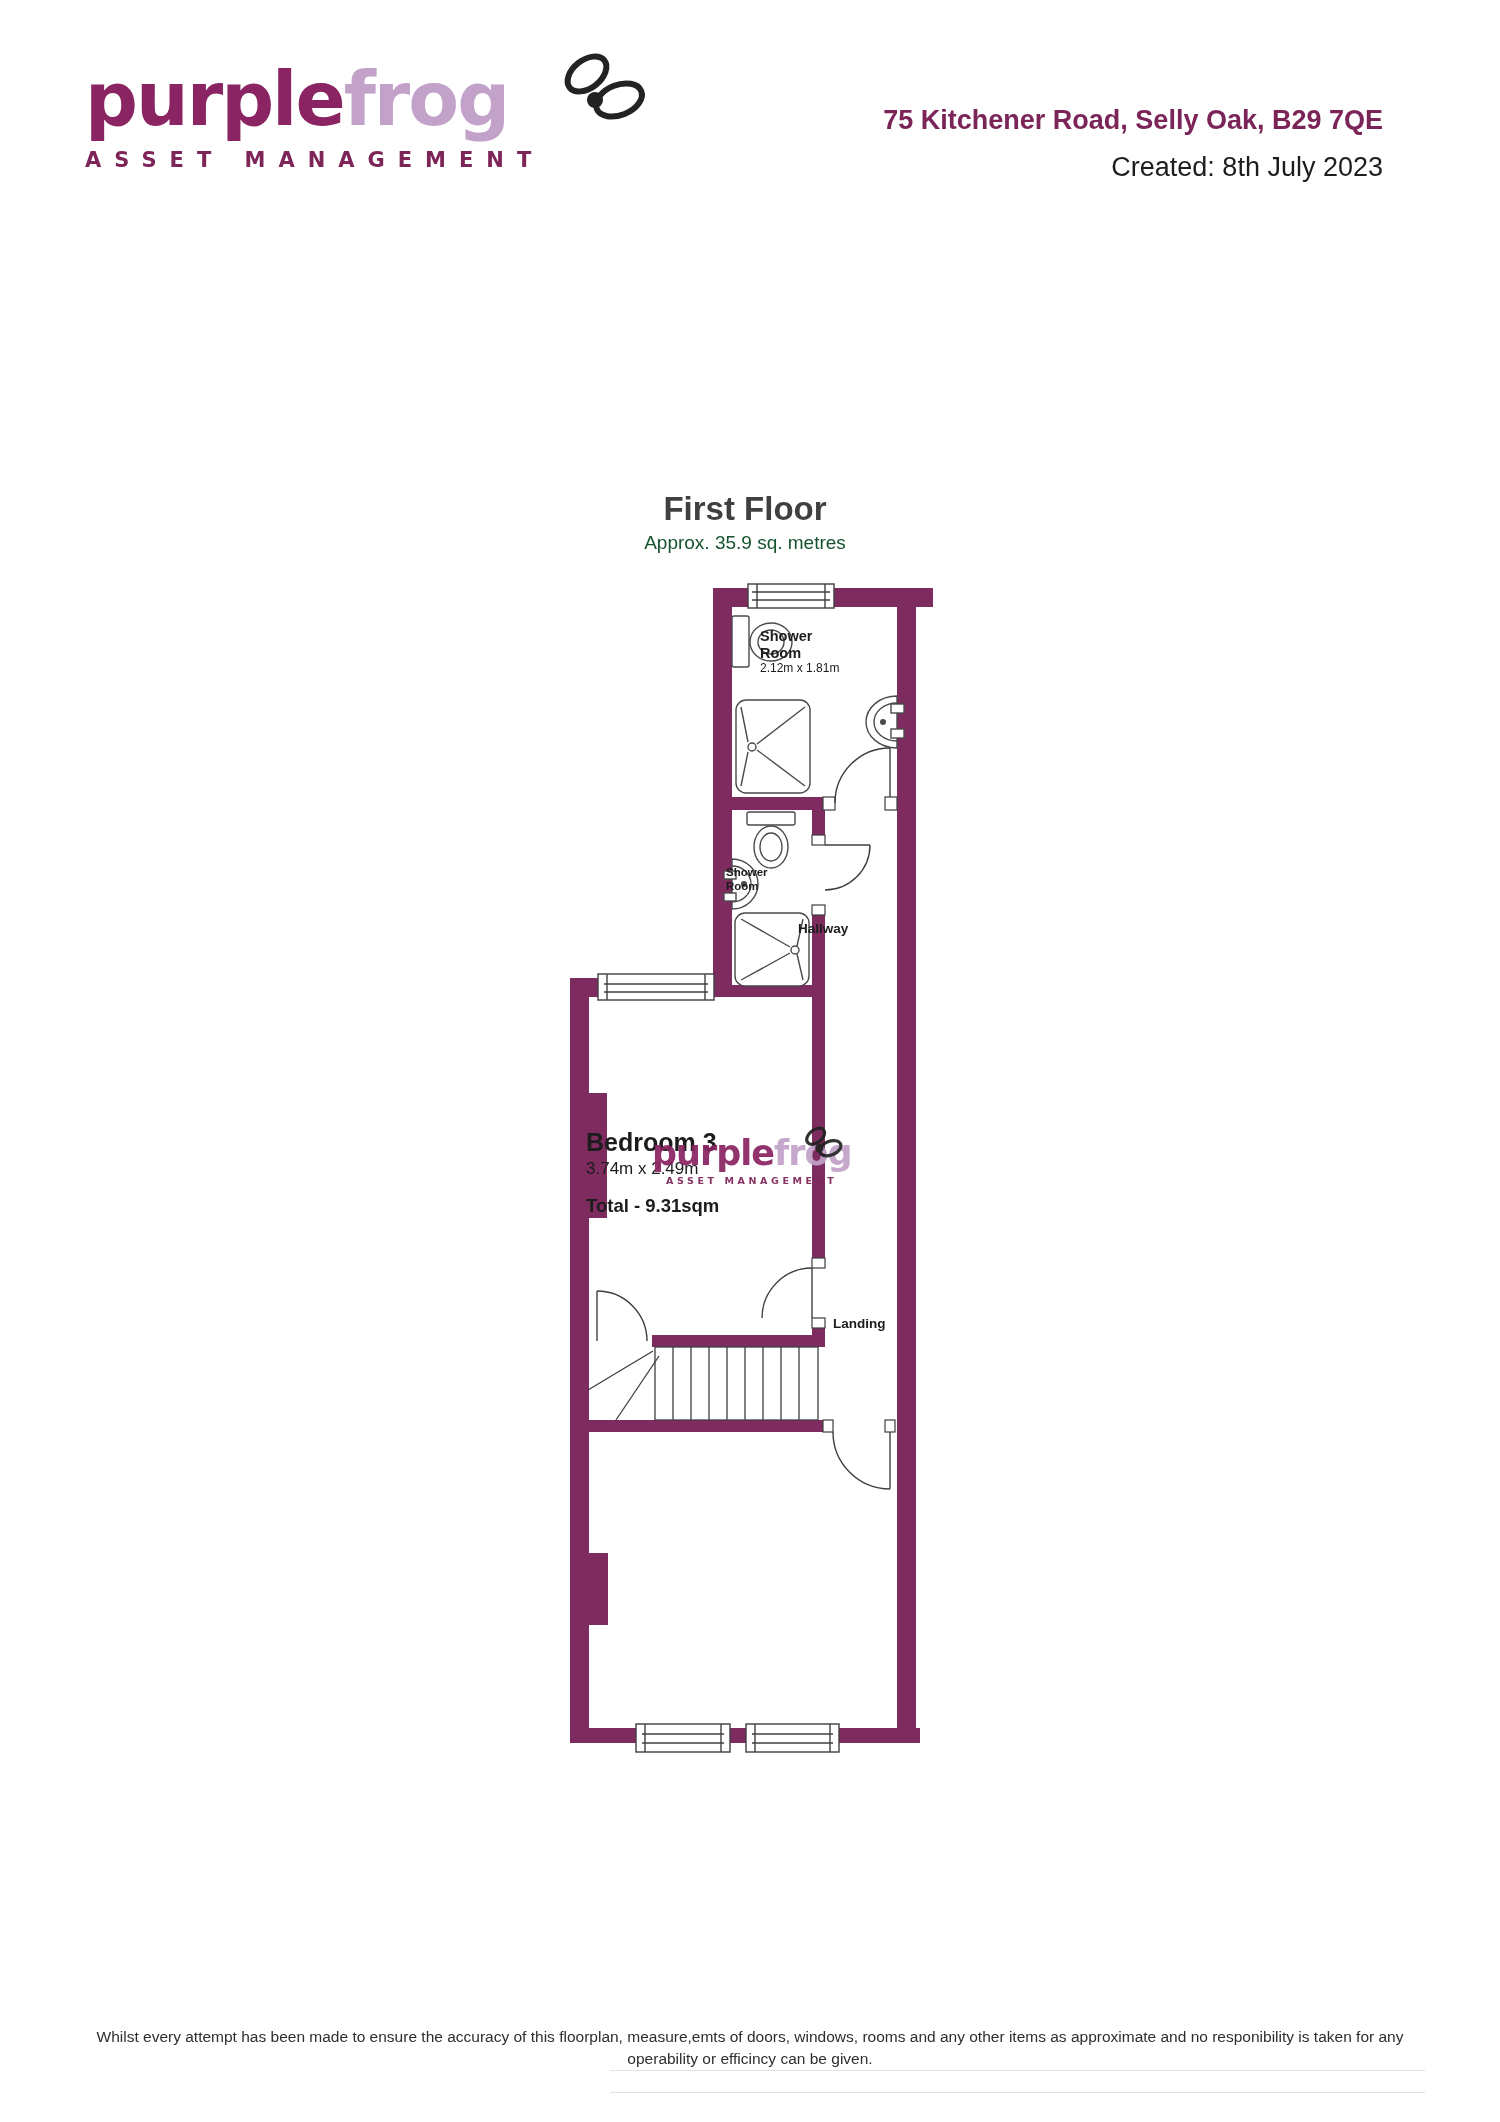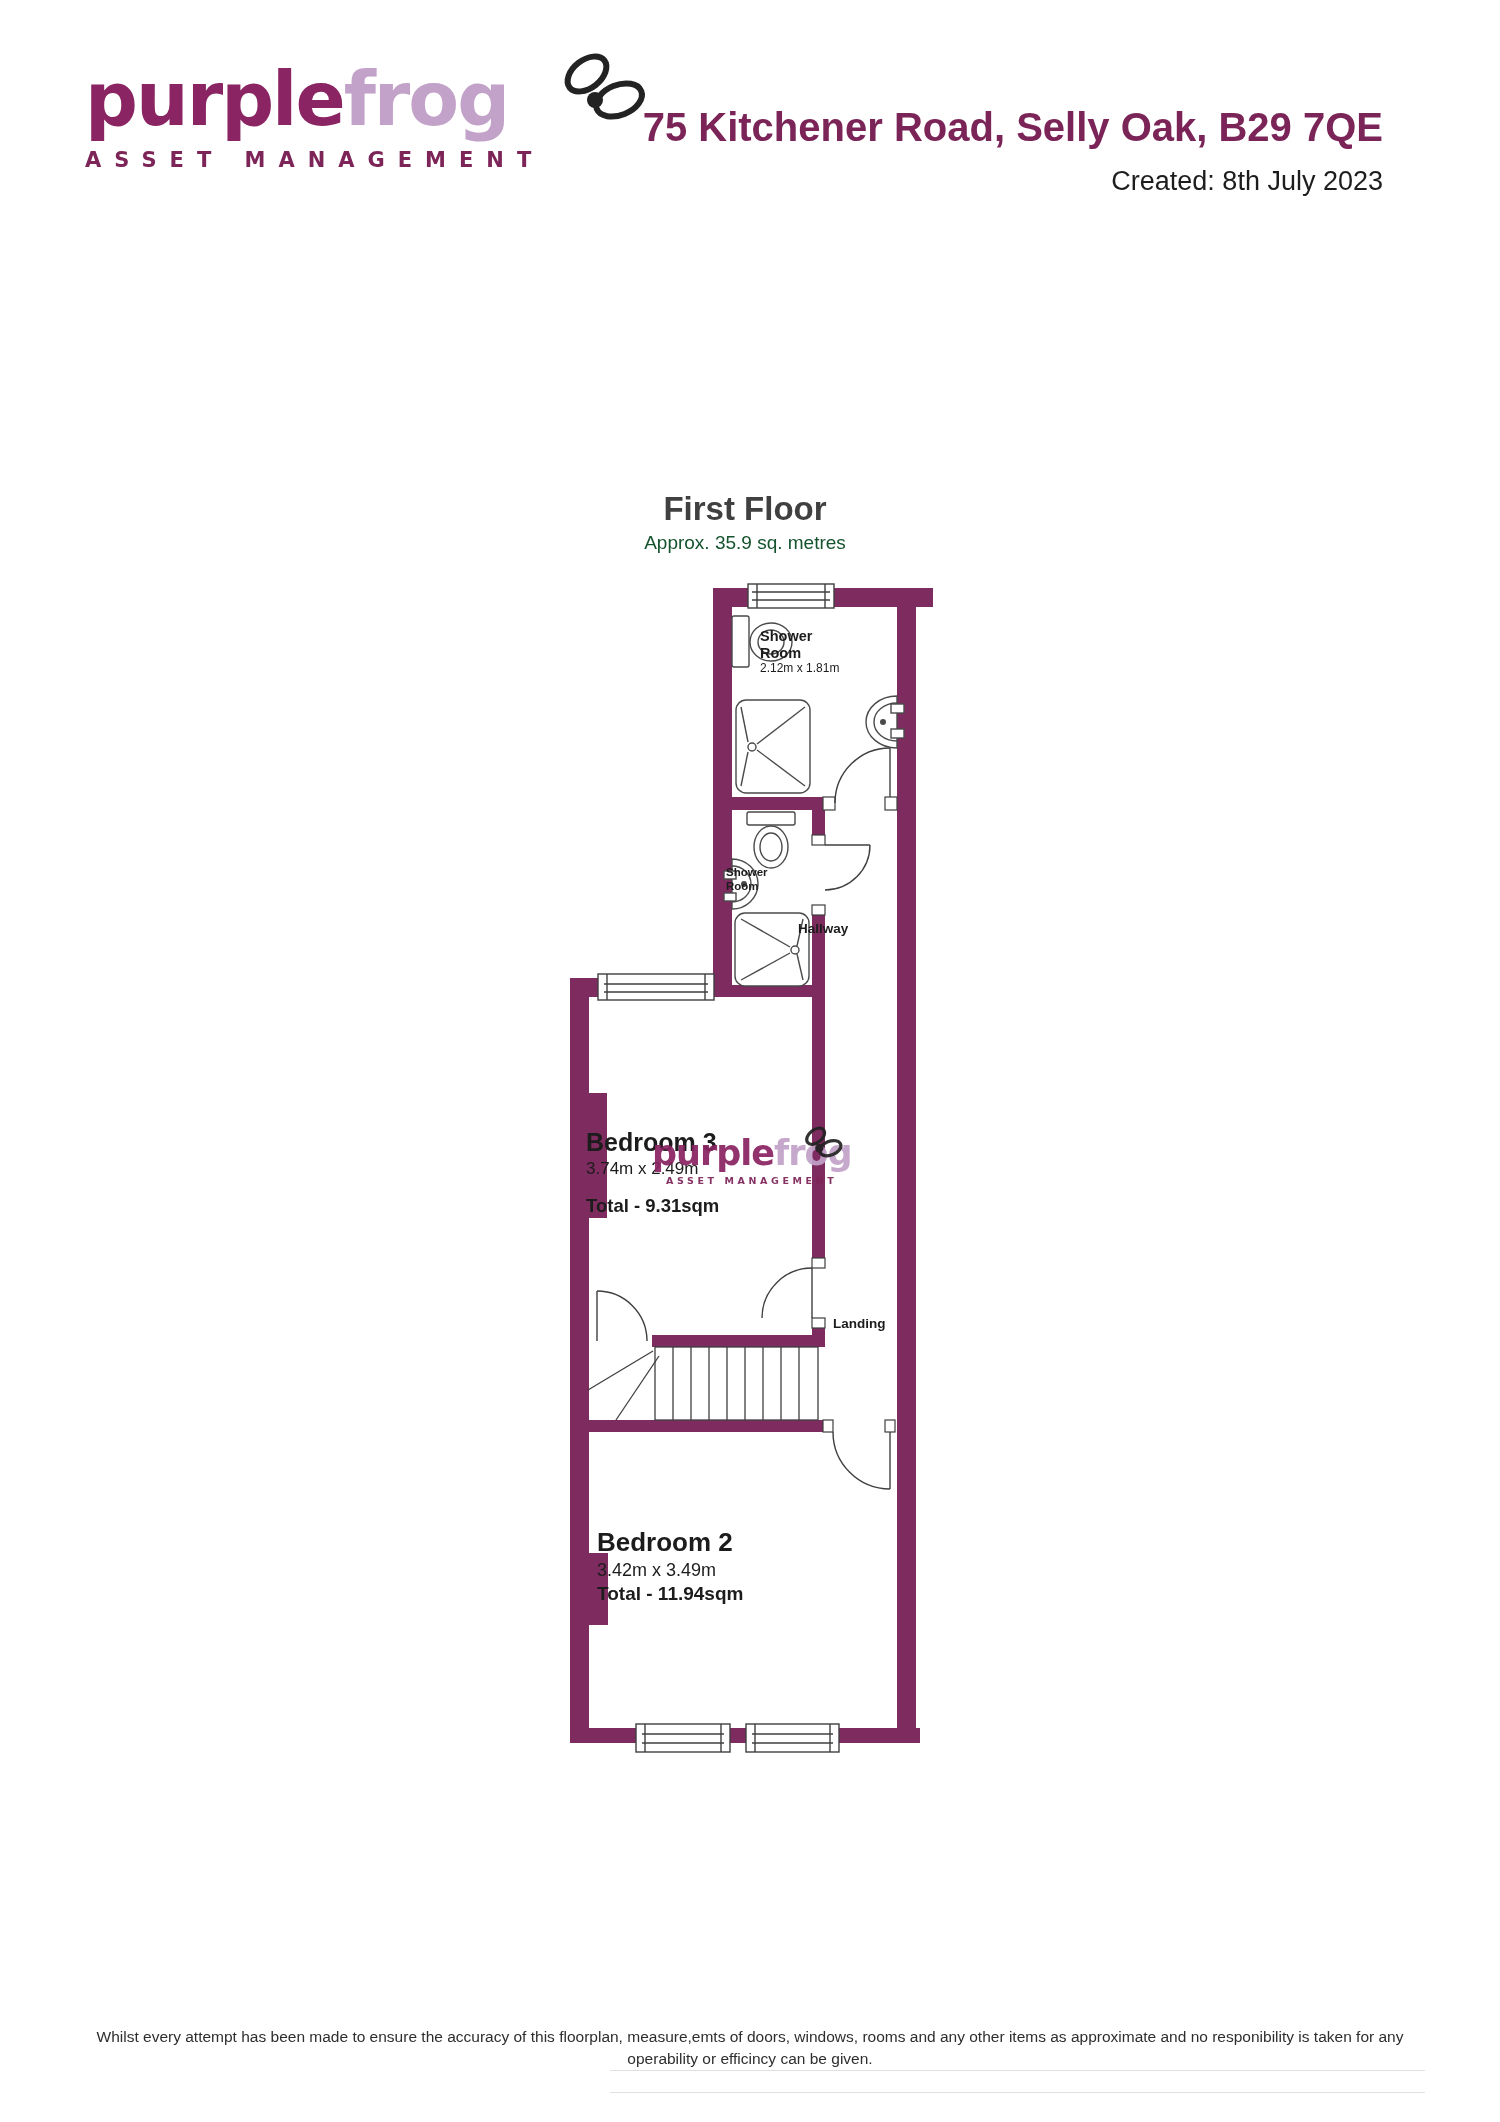--- a/index.html
+++ b/index.html
@@ -10,21 +10,21 @@
   .logo{position:absolute;left:85px;top:62px;}
   .logo-word{font-family:"DejaVu Sans",sans-serif;font-weight:bold;font-size:74px;
              letter-spacing:-2px;line-height:1;}
   .logo-purple{color:#8a2462;}
   .logo-frog{color:#c2a2c9;}
   .logo-tagline{font-family:"DejaVu Sans",sans-serif;font-weight:bold;font-size:21px;
                 letter-spacing:13px;color:#7d2458;margin-top:12px;}
   .logo-eyes{position:absolute;left:468px;top:-14px;}
 
   .addr-block{position:absolute;right:45px;top:105px;text-align:right;}
-  .addr{font-size:40px;font-weight:bold;color:#7b2458;letter-spacing:0px;}
+  .addr{font-size:27px;font-weight:bold;color:#7b2458;letter-spacing:0px;}
   .created{font-size:27px;color:#1d1d1d;margin-top:16px;font-weight:normal;}
 
   
   .plan-title{position:absolute;left:570px;top:490px;width:350px;text-align:center;}
   .plan-title .t1{font-size:33px;font-weight:bold;color:#404040;}
   .plan-title .t2{font-size:19px;color:#14532d;margin-top:4px;}
 
   
   .room-label{position:absolute;text-align:left;color:#1c1c1c;}
   .sr1{left:760px;top:628px;width:160px;font-size:14.5px;font-weight:bold;line-height:1.15;}
@@ -220,25 +220,20 @@
   <div class="room-label hallway">Hallway</div>
 
   <div class="room-label bed3">
     <div class="name">Bedroom 3</div>
     <div class="dims">3.74m x 2.49m</div>
     <div class="total">Total - 9.31sqm</div>
   </div>
 
   <div class="room-label landing">Landing</div>
 
-  <div class="room-label bed2">
-    <div class="name">Bedroom 2</div>
-    <div class="dims">3.42m x 3.49m</div>
-    <div class="total">Total - 11.94sqm</div>
-  </div>
 
   <div class="watermark">
     <span class="wm-word logo-purple">purple</span><span class="wm-word logo-frog">frog</span>
     <div class="wm-tagline">ASSET MANAGEMENT</div>
     <svg class="wm-eyes" width="46" height="42" viewBox="0 0 100 90">
       <g fill="none" stroke="#232323" stroke-width="7" stroke-linecap="round">
         <ellipse cx="34" cy="26" rx="22" ry="14" transform="rotate(-38 34 26)"></ellipse>
         <ellipse cx="66" cy="52" rx="24" ry="15" transform="rotate(-22 66 52)"></ellipse>
       </g>
       <circle cx="42" cy="52" r="9" fill="#232323"></circle>

